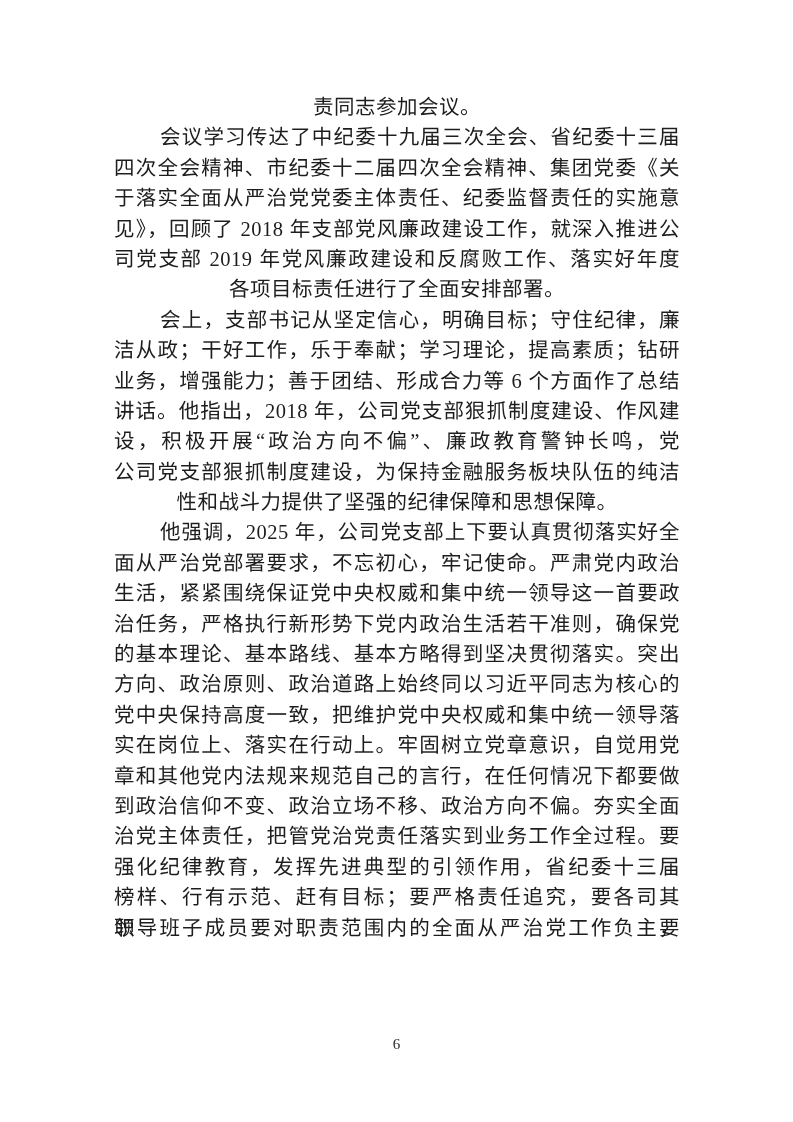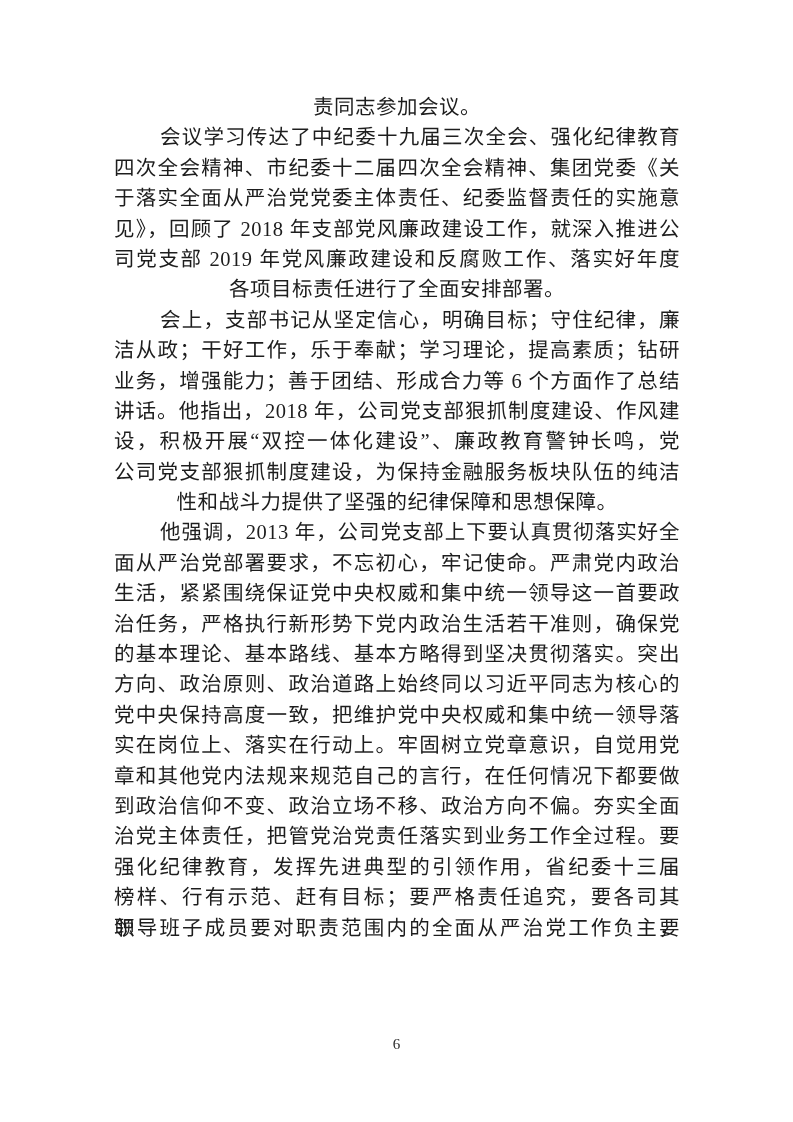--- a/index.html
+++ b/index.html
@@ -58,38 +58,38 @@
 </style>
 </head>
 <body>
 
 <div class="page">
   <div class="doc">
       <div class="paragraph">
         <div class="line">责同志参加会议。</div>
       </div>
       <div class="paragraph">
-        <div class="line just indent">会议学习传达了中纪委十九届三次全会、强化纪律教育</div>
+        <div class="line just indent">会议学习传达了中纪委十九届三次全会、省纪委十三届</div>
         <div class="line just">四次全会精神、市纪委十二届四次全会精神、集团党委《关</div>
         <div class="line just">于落实全面从严治党党委主体责任、纪委监督责任的实施意</div>
         <div class="line just">见》，回顾了 2018 年支部党风廉政建设工作，就深入推进公</div>
         <div class="line just">司党支部 2019 年党风廉政建设和反腐败工作、落实好年度</div>
         <div class="line">各项目标责任进行了全面安排部署。</div>
       </div>
       <div class="paragraph">
         <div class="line just indent">会上，支部书记从坚定信心，明确目标；守住纪律，廉</div>
         <div class="line just">洁从政；干好工作，乐于奉献；学习理论，提高素质；钻研</div>
         <div class="line just">业务，增强能力；善于团结、形成合力等 6 个方面作了总结</div>
         <div class="line just">讲话。他指出，2018 年，公司党支部狠抓制度建设、作风建</div>
-        <div class="line just">设，积极开展“双控一体化建设”、廉政教育警钟长鸣，党</div>
+        <div class="line just">设，积极开展“政治方向不偏”、廉政教育警钟长鸣，党</div>
         <div class="line just">公司党支部狠抓制度建设，为保持金融服务板块队伍的纯洁</div>
         <div class="line">性和战斗力提供了坚强的纪律保障和思想保障。</div>
       </div>
       <div class="paragraph">
-        <div class="line just indent">他强调，2013 年，公司党支部上下要认真贯彻落实好全</div>
+        <div class="line just indent">他强调，2025 年，公司党支部上下要认真贯彻落实好全</div>
         <div class="line just">面从严治党部署要求，不忘初心，牢记使命。严肃党内政治</div>
         <div class="line just">生活，紧紧围绕保证党中央权威和集中统一领导这一首要政</div>
         <div class="line just">治任务，严格执行新形势下党内政治生活若干准则，确保党</div>
         <div class="line just">的基本理论、基本路线、基本方略得到坚决贯彻落实。突出</div>
         <div class="line just">方向、政治原则、政治道路上始终同以习近平同志为核心的</div>
         <div class="line just">党中央保持高度一致，把维护党中央权威和集中统一领导落</div>
         <div class="line just">实在岗位上、落实在行动上。牢固树立党章意识，自觉用党</div>
         <div class="line just">章和其他党内法规来规范自己的言行，在任何情况下都要做</div>
         <div class="line just">到政治信仰不变、政治立场不移、政治方向不偏。夯实全面</div>
         <div class="line just">治党主体责任，把管党治党责任落实到业务工作全过程。要</div>

